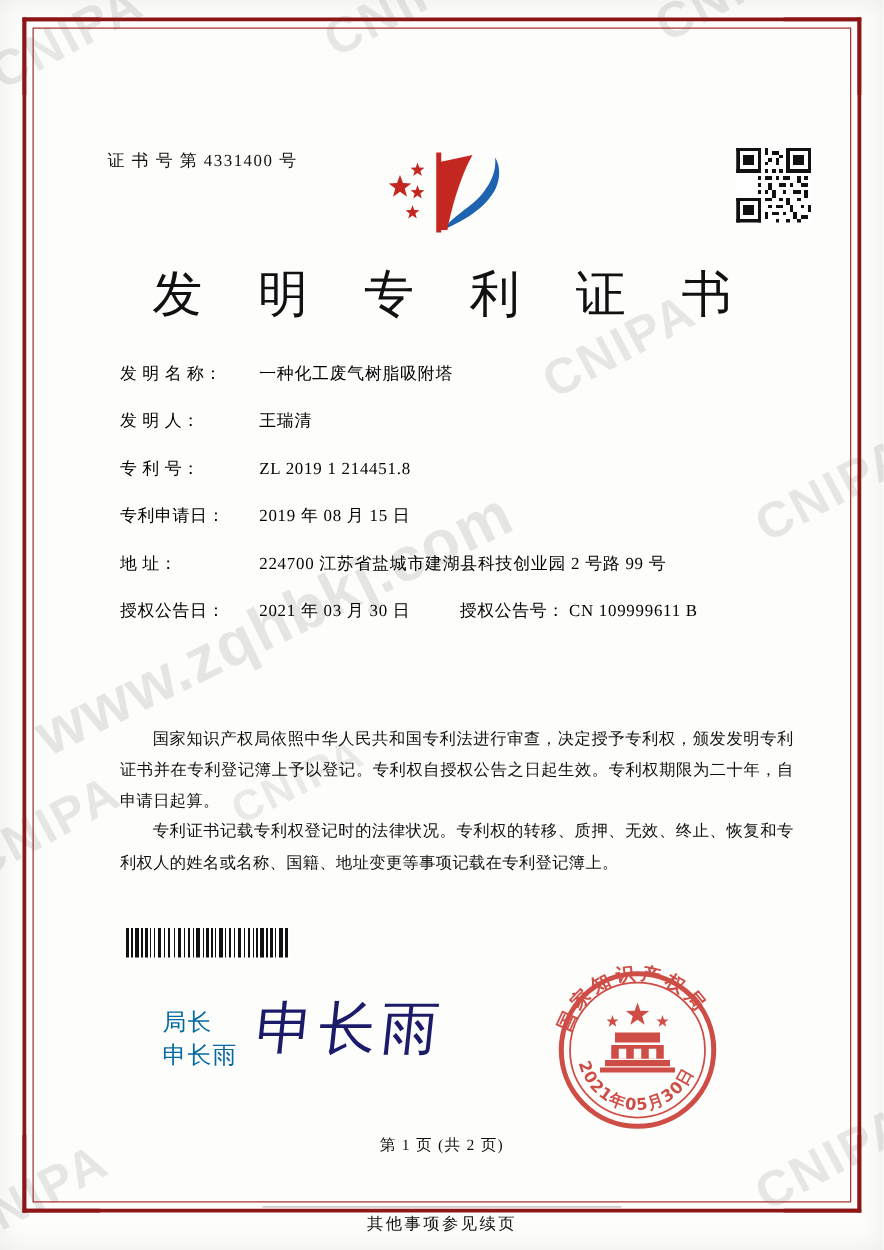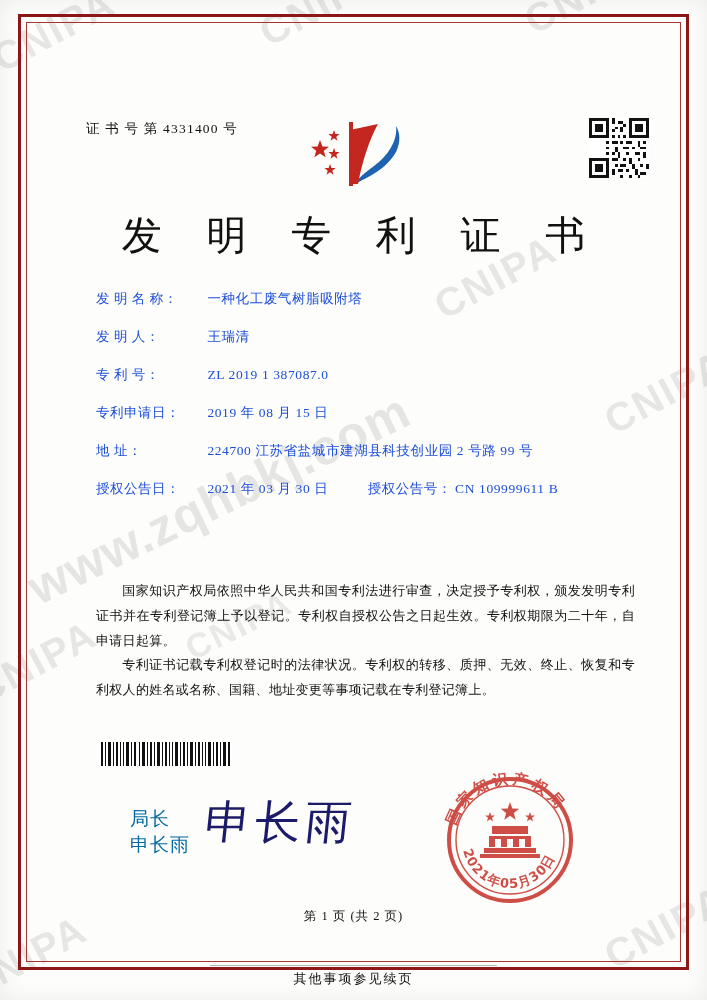--- a/index.html
+++ b/index.html
@@ -114,21 +114,21 @@
 
   
   .fields {
     position: absolute;
     left: 96px; top: 290px; right: 70px;
   }
   .frow {
     position: relative;
     height: 38px;
     font-size: 13.5px;
-    color: #1d4ed8;
+    color: #000000;
     white-space: nowrap;
   }
   .flabel {
     display: inline-block;
     width: 108px;
     letter-spacing: 0.5px;
   }
   .fval { letter-spacing: 0.6px; }
   .fval.mono { font-family: "Liberation Serif", serif; }
 
@@ -335,21 +335,21 @@
     <div class="frow">
       <span class="flabel">发 明 名 称：</span>
       <span class="fval">一种化工废气树脂吸附塔</span>
     </div>
     <div class="frow">
       <span class="flabel">发 明 人：</span>
       <span class="fval">王瑞清</span>
     </div>
     <div class="frow">
       <span class="flabel">专 利 号：</span>
-      <span class="fval mono">ZL 2019 1 387087.0</span>
+      <span class="fval mono">ZL 2019 1 214451.8</span>
     </div>
     <div class="frow">
       <span class="flabel">专利申请日：</span>
       <span class="fval">2019 年 08 月 15 日</span>
     </div>
     <div class="frow">
       <span class="flabel">地 址：</span>
       <span class="fval">224700 江苏省盐城市建湖县科技创业园 2 号路 99 号</span>
     </div>
     <div class="frow">

